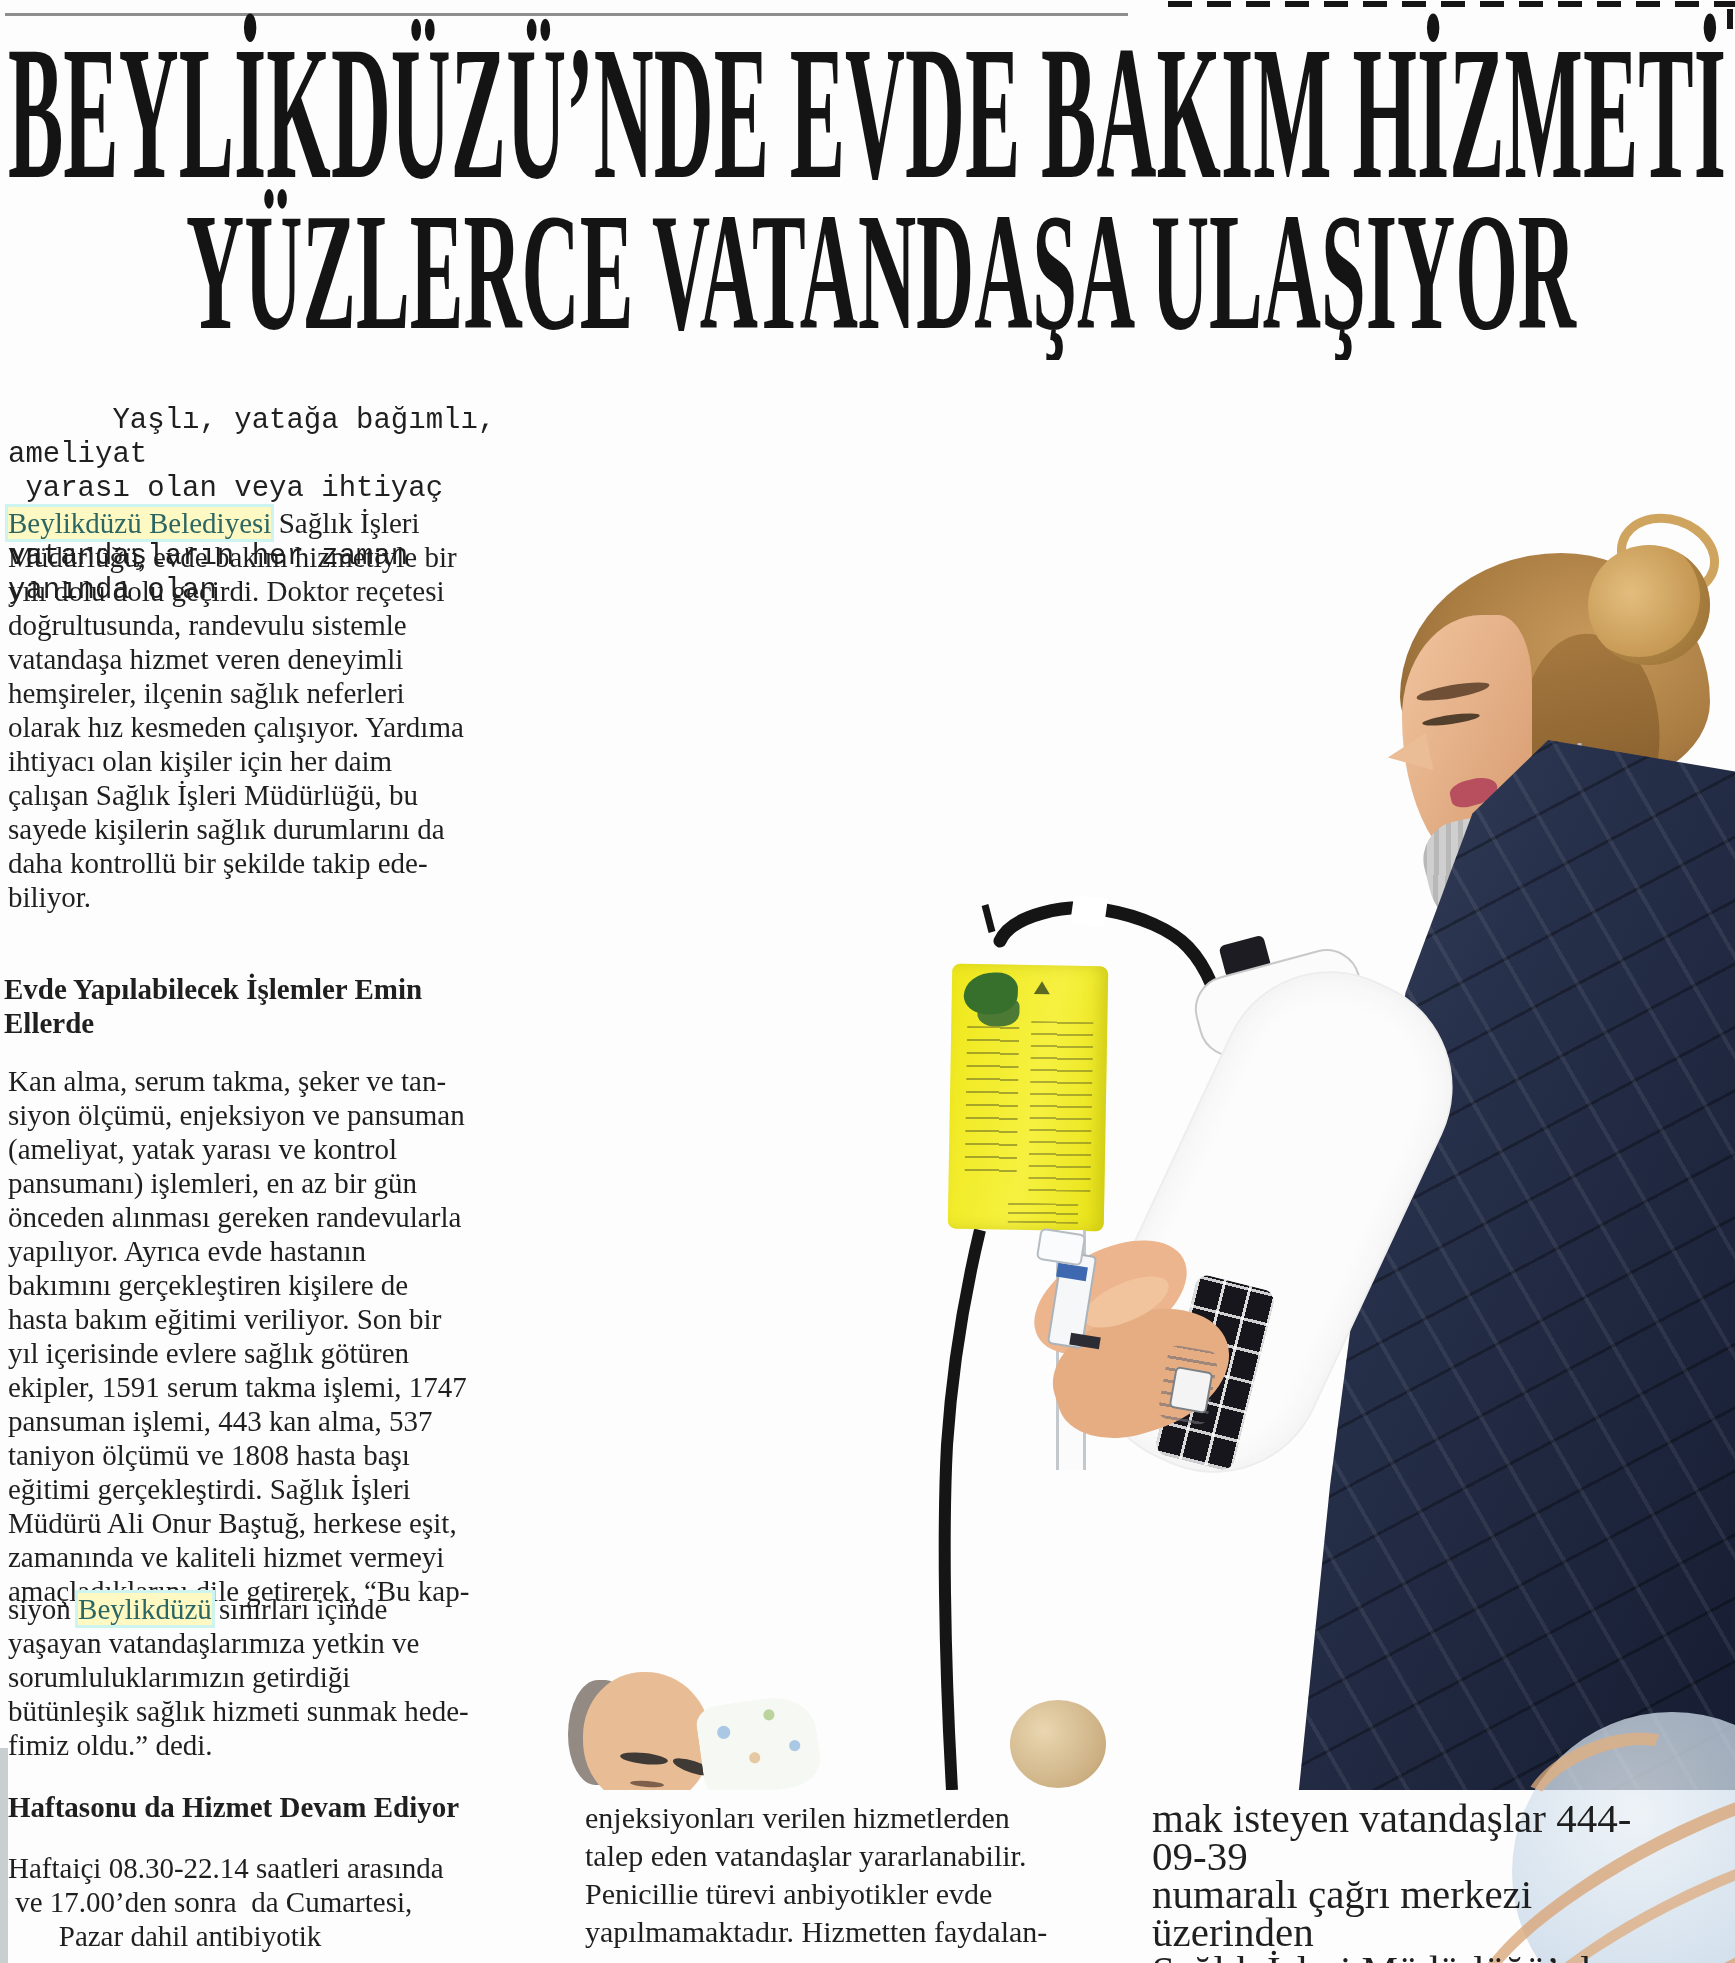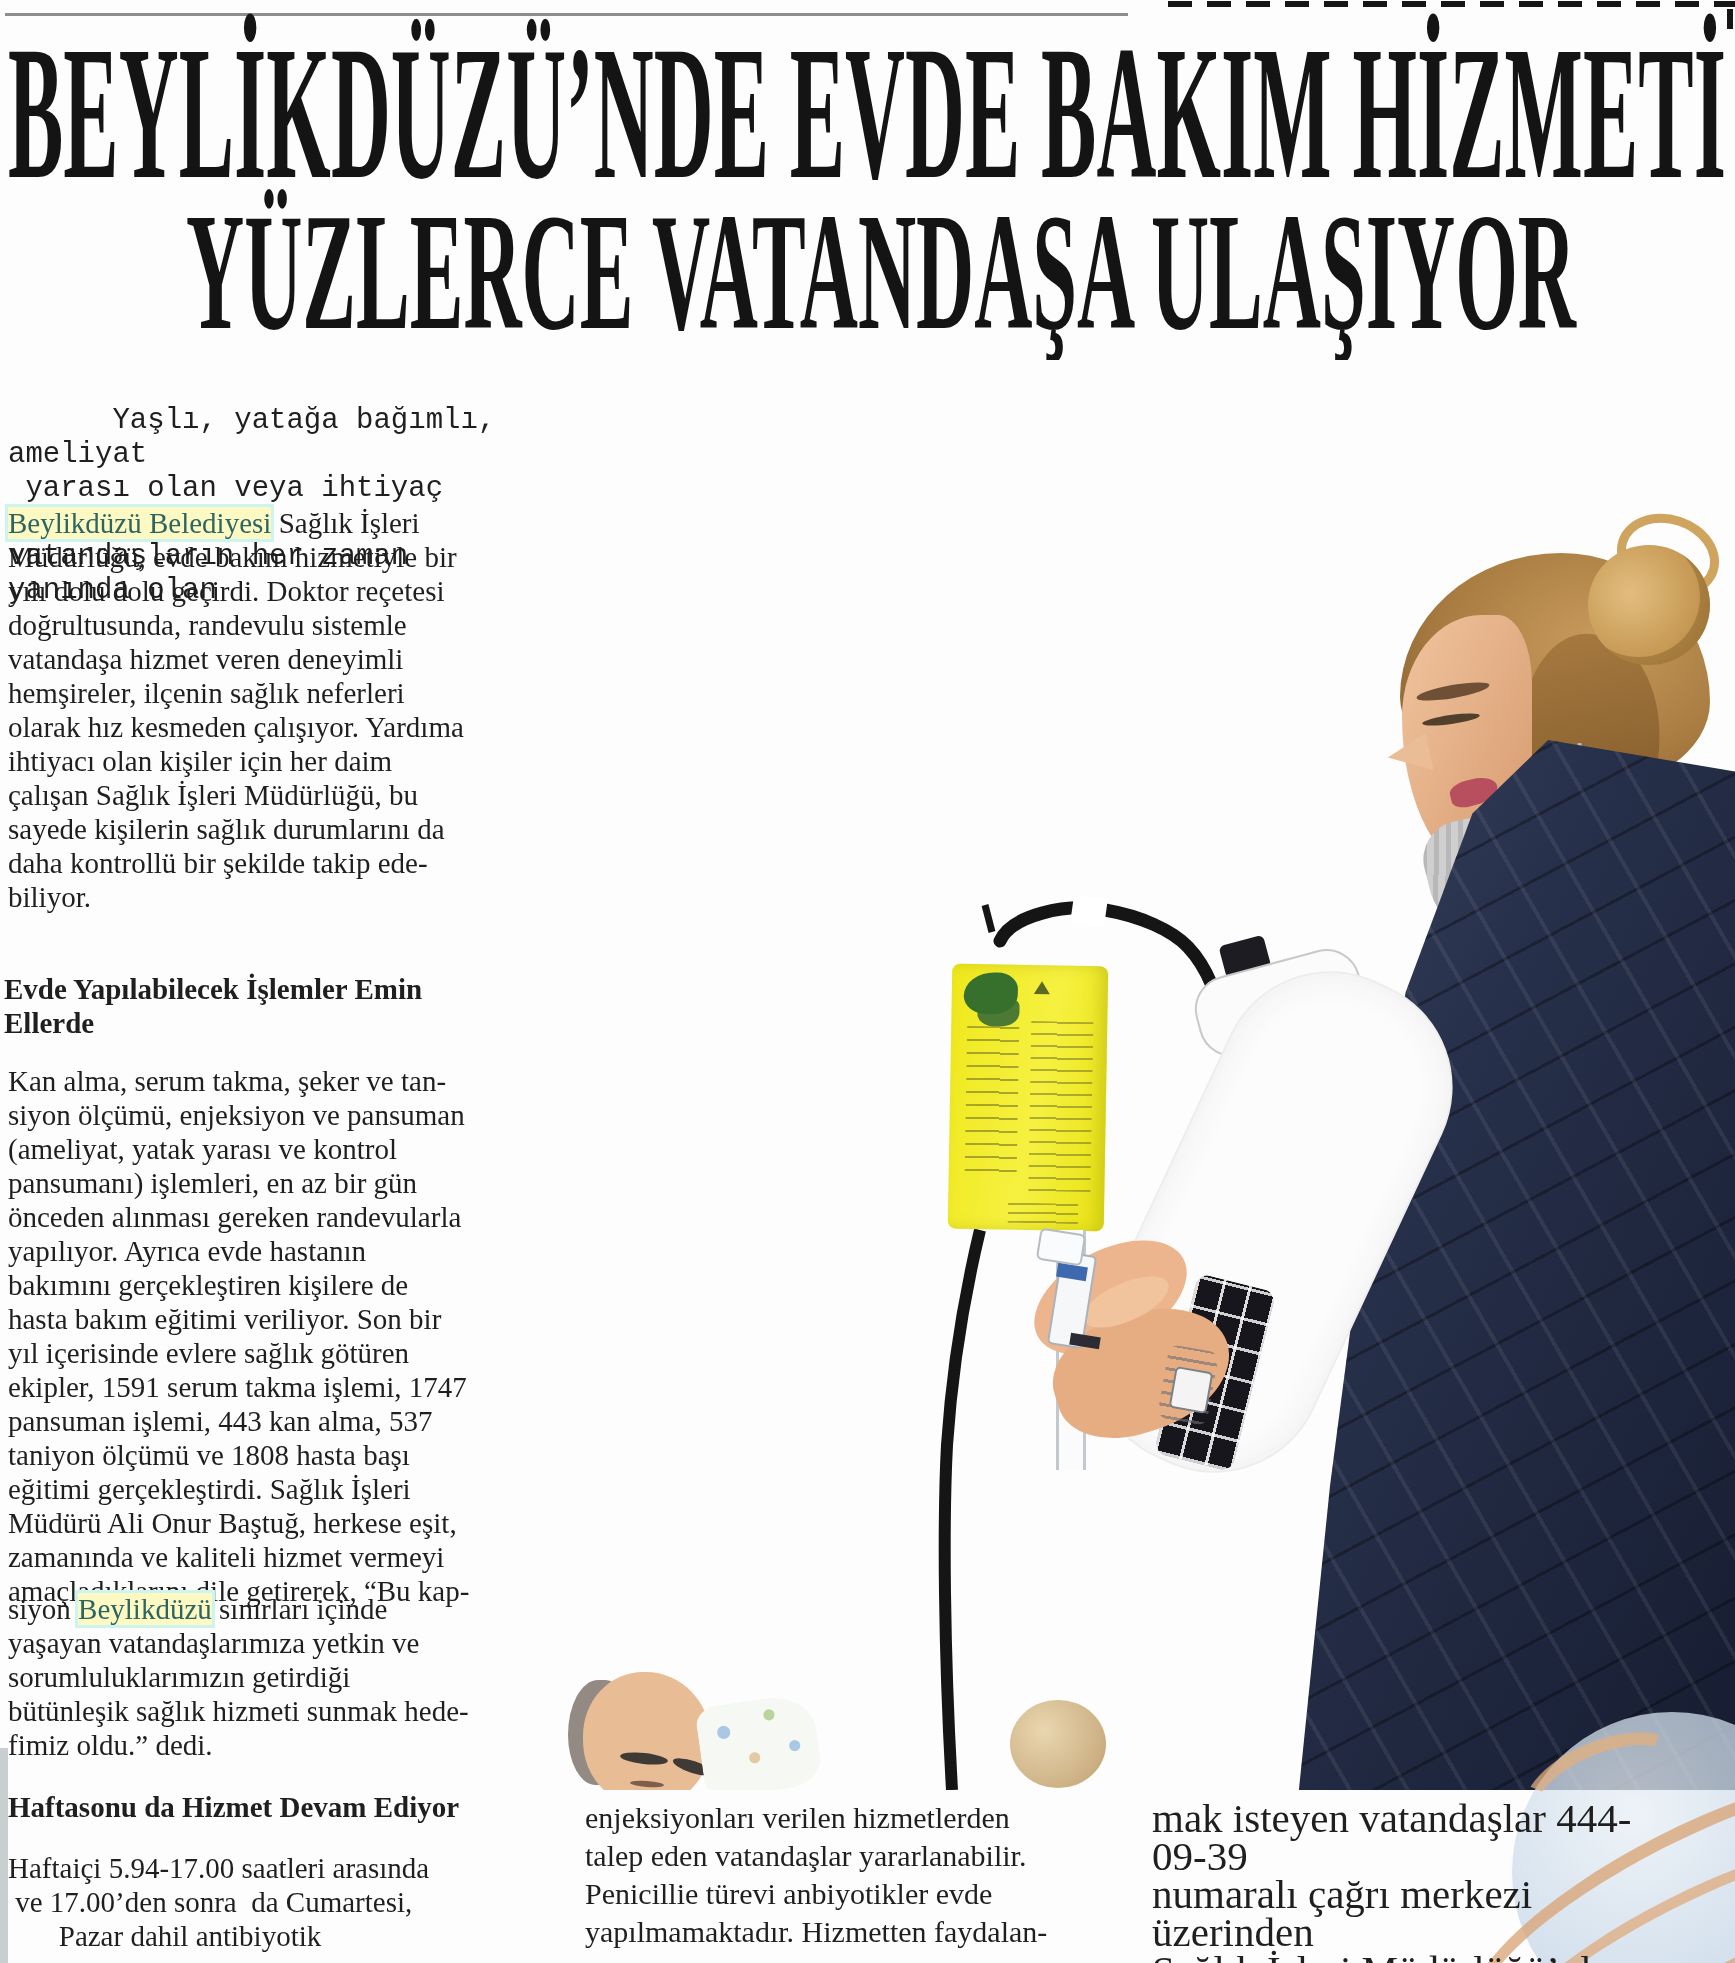--- a/index.html
+++ b/index.html
@@ -180,21 +180,21 @@
 Müdürü Ali Onur Baştuğ, herkese eşit,
 zamanında ve kaliteli hizmet vermeyi
 amaçladıklarını dile getirerek, “Bu kap-</div>
   <div class="hl-line" style="left:8px;top:1592px;"><span>siyon </span><span class="hl">Beylikdüzü</span><span> sınırları içinde</span></div>
   <div class="tb bold" style="left:8px;top:1790px;width:540px;">Haftasonu da Hizmet Devam Ediyor</div>
 
   <div class="tb" style="left:8px;top:1626px;width:520px;">yaşayan vatandaşlarımıza yetkin ve
 sorumluluklarımızın getirdiği
 bütünleşik sağlık hizmeti sunmak hede-
 fimiz oldu.” dedi.</div>
-  <div class="tb" style="left:8px;top:1851px;width:520px;">Haftaiçi 5.94-17.00 saatleri arasında
+  <div class="tb" style="left:8px;top:1851px;width:520px;">Haftaiçi 08.30-22.14 saatleri arasında
  ve 17.00’den sonra  da Cumartesi,
        Pazar dahil antibiyotik</div>
 
   <div class="col23" style="left:585px;top:1799px;width:490px;font-size:30px;">enjeksiyonları verilen hizmetlerden
 talep eden vatandaşlar yararlanabilir.
 Penicillie türevi anbiyotikler evde
 yapılmamaktadır. Hizmetten faydalan-</div>
   <div class="col23" style="left:1152px;top:1799px;width:510px;font-size:41px;">mak isteyen vatandaşlar 444-09-39
 numaralı çağrı merkezi üzerinden
 Sağlık İşleri Müdürlüğü’yle iletişime

